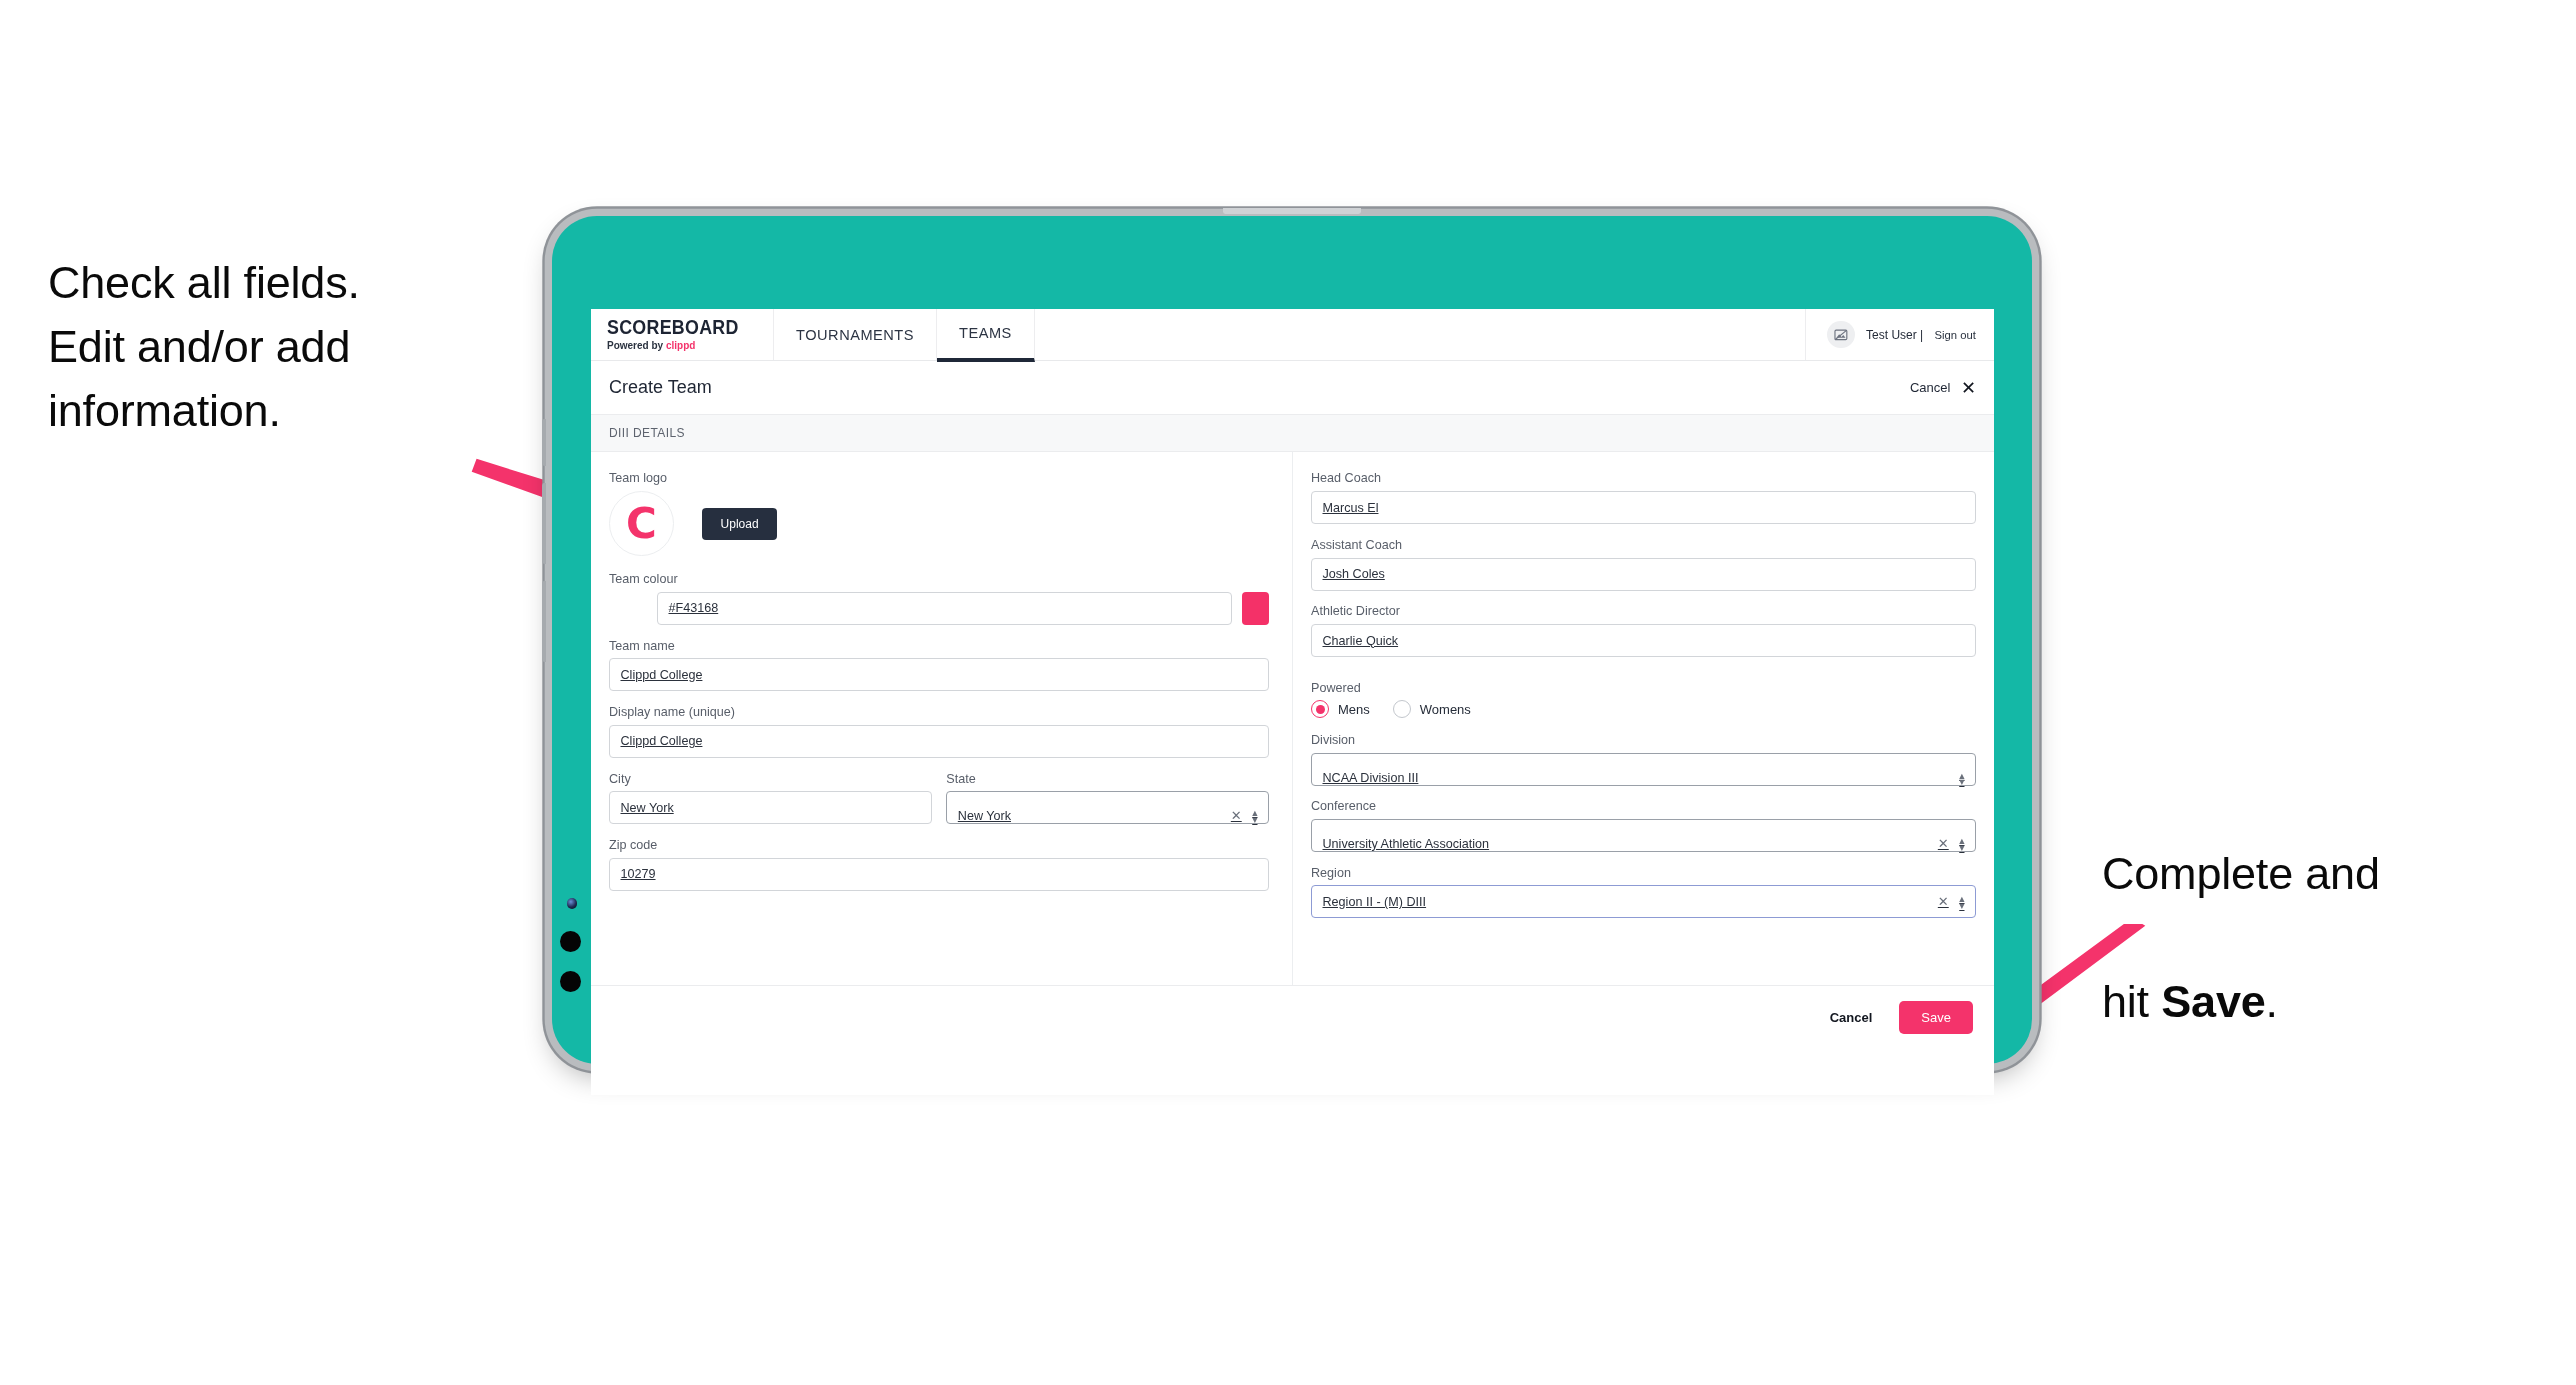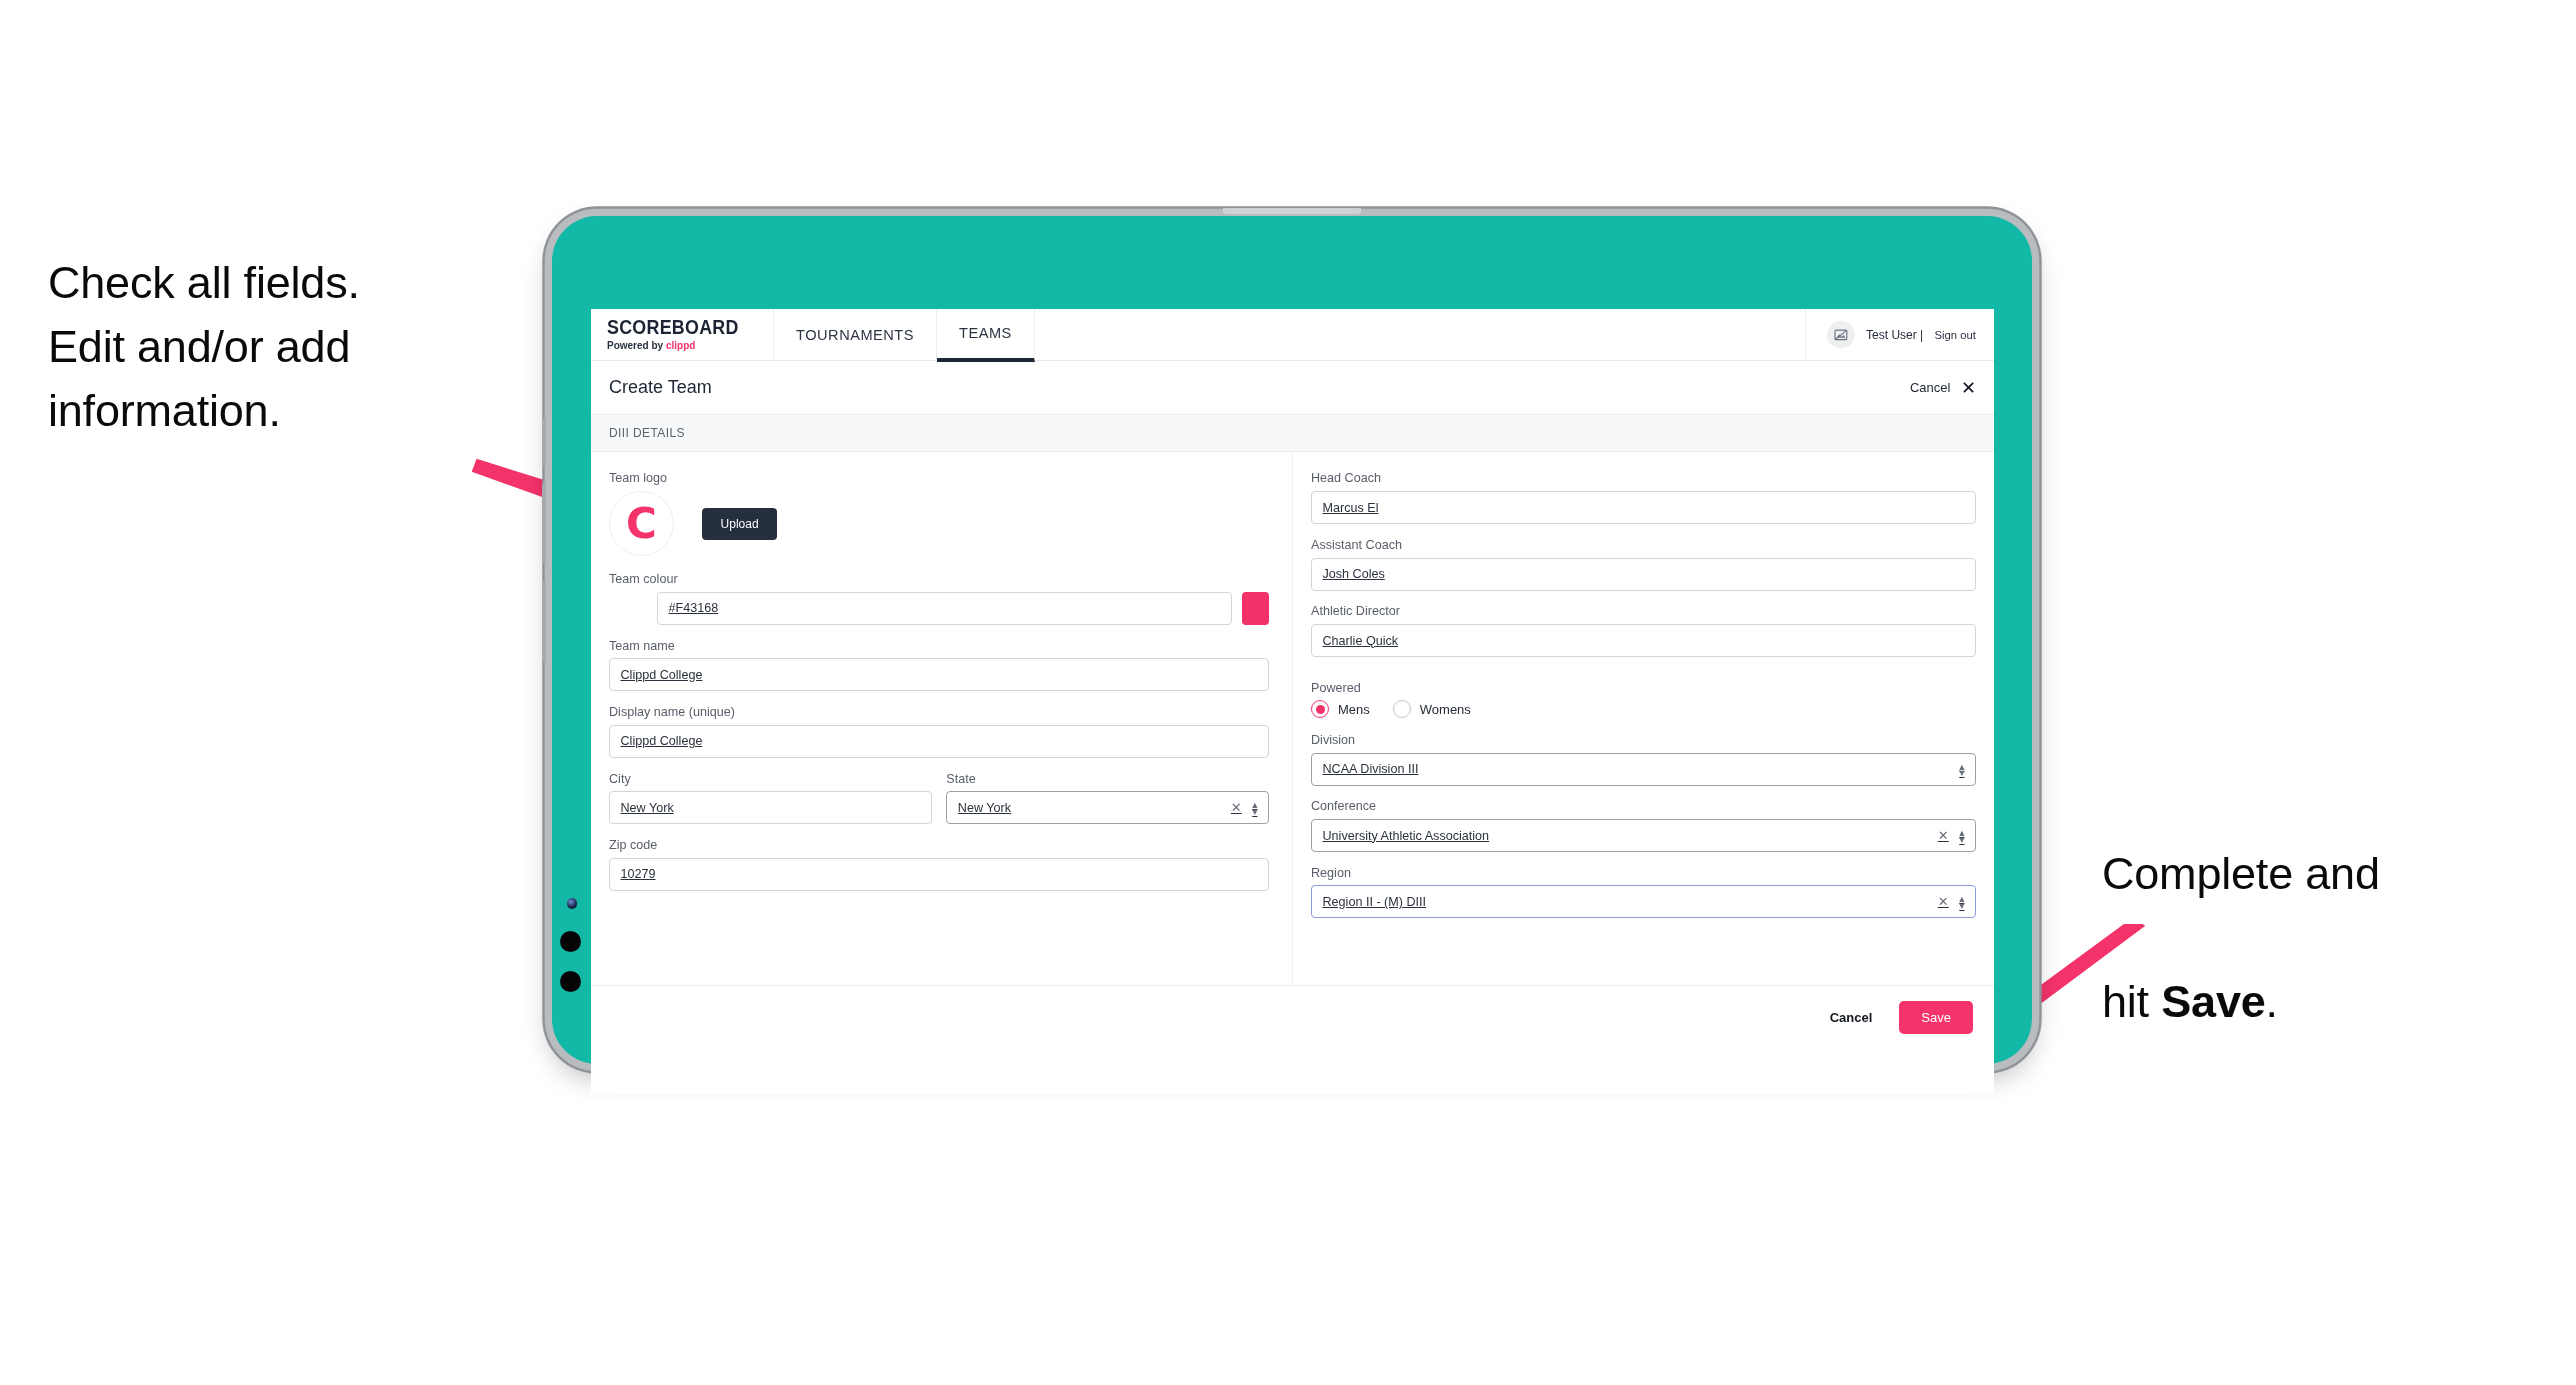--- a/index.html
+++ b/index.html
@@ -230,21 +230,21 @@
     border-radius: 4px;
     background: #fff;
     display: flex;
     align-items: center;
     padding: 0 10.5px;
     box-sizing: border-box;
     font-size: 12.6px;
     color: #2b313c;
     text-decoration: underline;
   }
-  .input.strong { border-color: #9aa0a8; }
+  .input.strong { border-color: #9aa0a8; align-items: flex-end; }
   .input.focusblue { border-color: #8d9bd4; }
   .input .val { flex: 1; }
   .adorn {
     display: flex;
     align-items: center;
     gap: 10.5px;
     color: #6a707b;
     font-size: 12px;
   }
   .chev {

